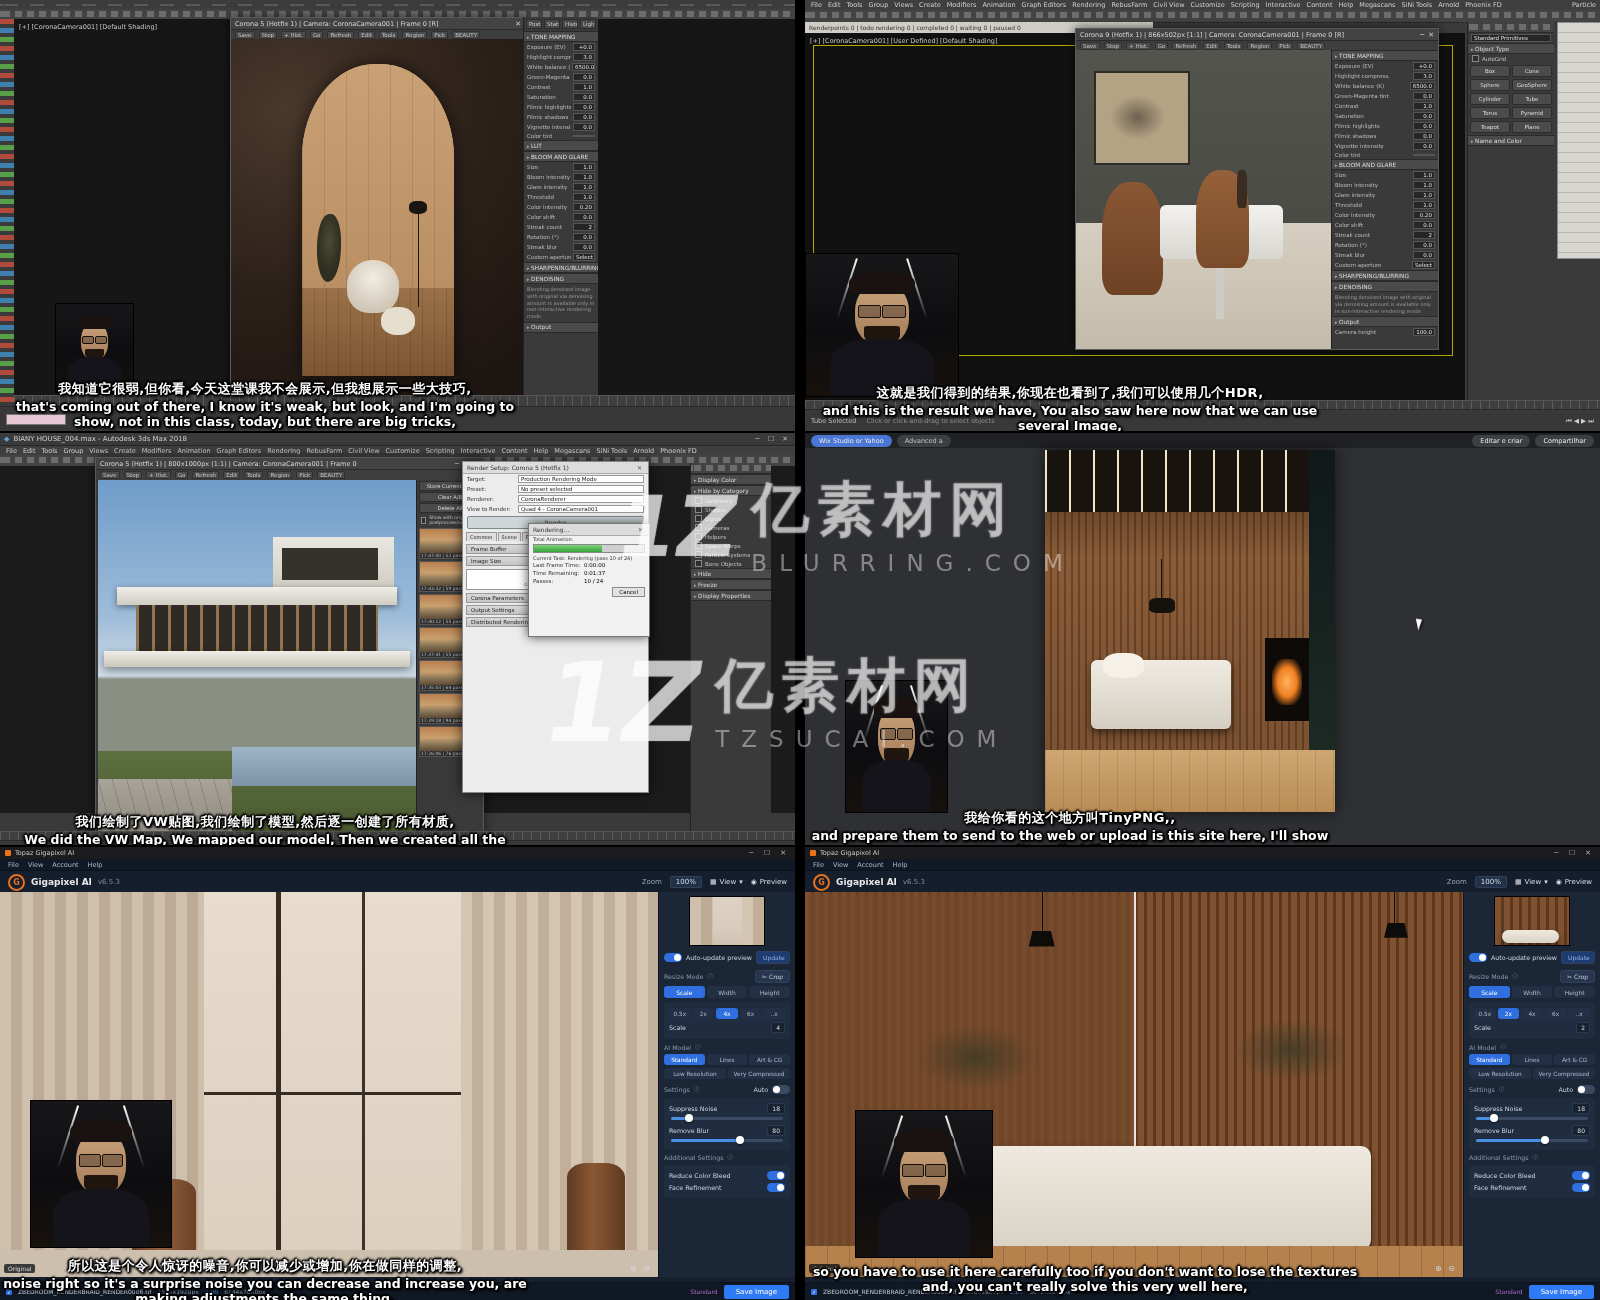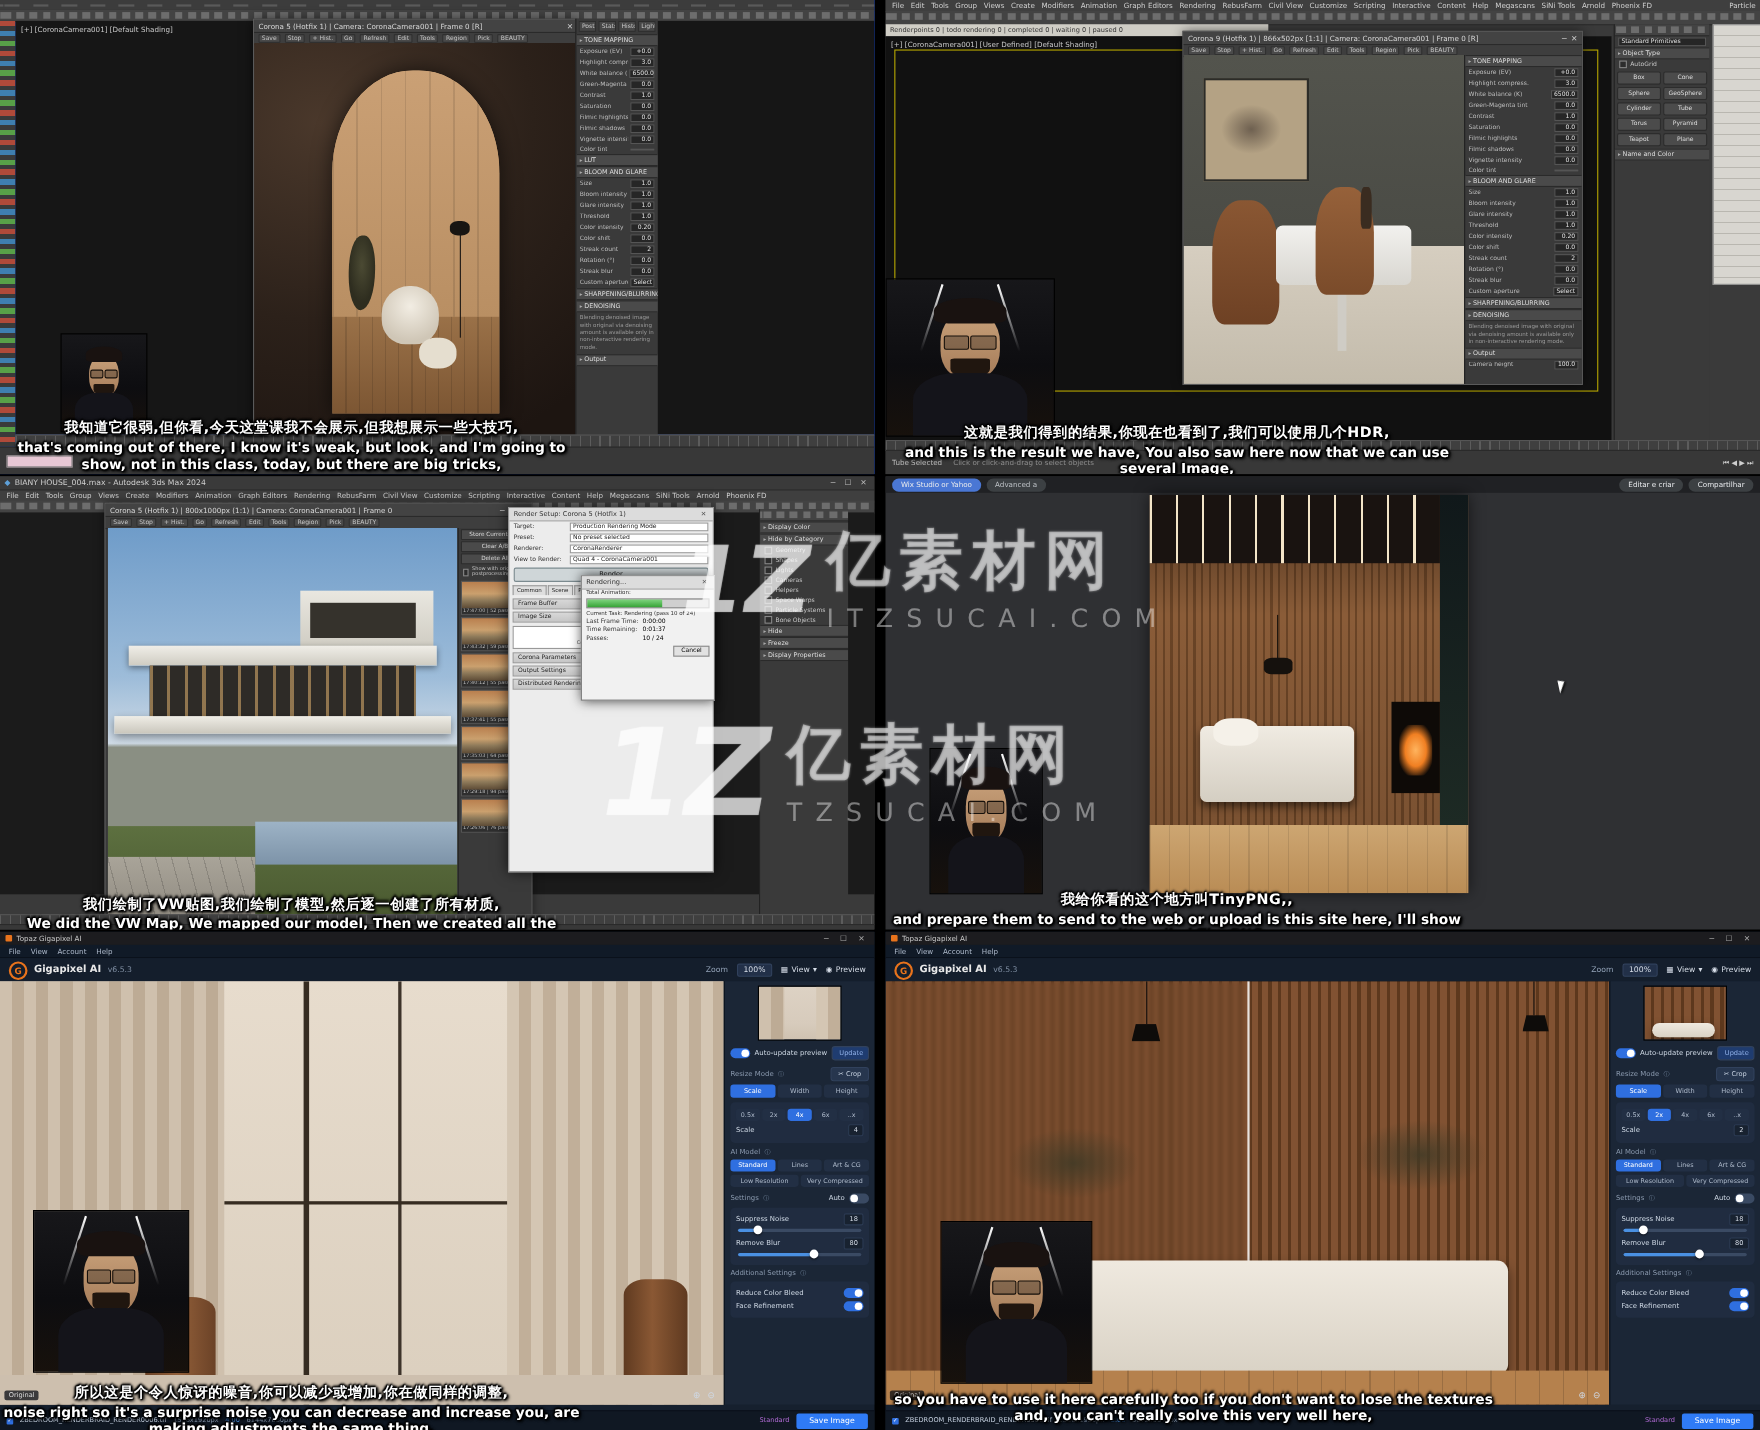--- a/index.html
+++ b/index.html
@@ -1,20 +1,20 @@
 <!DOCTYPE html>
 <html><head>
 <meta charset="utf-8">
 <style>
   html,body{margin:0;padding:0;background:#000;}
   .stage{position:relative;width:1600px;height:1300px;background:#000;overflow:hidden;
          font-family:"DejaVu Sans","Liberation Sans",sans-serif;-webkit-font-smoothing:antialiased;}
   .abs{position:absolute;}
   .panel{position:absolute;overflow:hidden;background:#333;}
-  #p1{left:0;top:0;width:795px;height:431px;background:#1d4ed8;}
+  #p1{left:0;top:0;width:795px;height:431px;background:#0c4a6e;}
   #p2{left:805px;top:0;width:795px;height:431px;background:#3a3a3a;}
   #p3{left:0;top:433px;width:795px;height:412px;background:#3a3a3a;}
   #p4{left:805px;top:433px;width:795px;height:412px;background:#2f3033;}
   #p5{left:0;top:847px;width:795px;height:453px;background:#16202e;}
   #p6{left:805px;top:847px;width:795px;height:453px;background:#16202e;}
 
   
   .mx-menu{background:#3c3c3c;border-bottom:1px solid #2a2a2a;
      background-image:repeating-linear-gradient(90deg,#5a5a5a 0 14px,transparent 14px 26px);background-size:auto 2px;background-position:4px 4px;background-repeat:repeat-x;}
   .mx-icons{background:#434343;border-bottom:1px solid #2a2a2a;
@@ -603,21 +603,21 @@
     </div>
     <div class="sub" style="left:0;top:384px;width:530px">
       <div class="zh">这就是我们得到的结果,你现在也看到了,我们可以使用几个HDR,</div>
       <div class="en">and this is the result we have, You also saw here now that we can use several Image,</div>
     </div>
   </div>
 
   <div class="panel" id="p3">
     <div class="mx-title">
       <span style="color:#5ea0d8">◆</span>
-      <span>BIANY HOUSE_004.max - Autodesk 3ds Max 2024</span>
+      <span>BIANY HOUSE_004.max - Autodesk 3ds Max 2018</span>
       <span class="winbtns">─ ☐ ✕</span>
     </div>
     <div class="mx-menurow">
         <span class="mi">File</span>
         <span class="mi">Edit</span>
         <span class="mi">Tools</span>
         <span class="mi">Group</span>
         <span class="mi">Views</span>
         <span class="mi">Create</span>
         <span class="mi">Modifiers</span>
@@ -1178,21 +1178,21 @@
     </div>
     <div class="sub" style="left:0;top:416px;width:560px">
       <div class="en">so you have to use it here carefully too if you don't want to lose the textures and, you can't really solve this very well here,</div>
     </div>
   </div>
 
   <div class="wm" style="left:618px;top:478px">
     <span class="wm-logo">1Z</span>
     <span>
       <div class="wm-name">亿素材网</div>
-      <div class="wm-site">ITZSUCAI.COM</div>
+      <div class="wm-site">BLURRING.COM</div>
     </span>
   </div>
   <div class="wm" style="left:545px;top:648px">
     <span class="wm-logo" style="font-size:110px">1Z</span>
     <span>
       <div class="wm-name">亿素材网</div>
       <div class="wm-site">TZSUCAI.COM</div>
     </span>
   </div>
 

